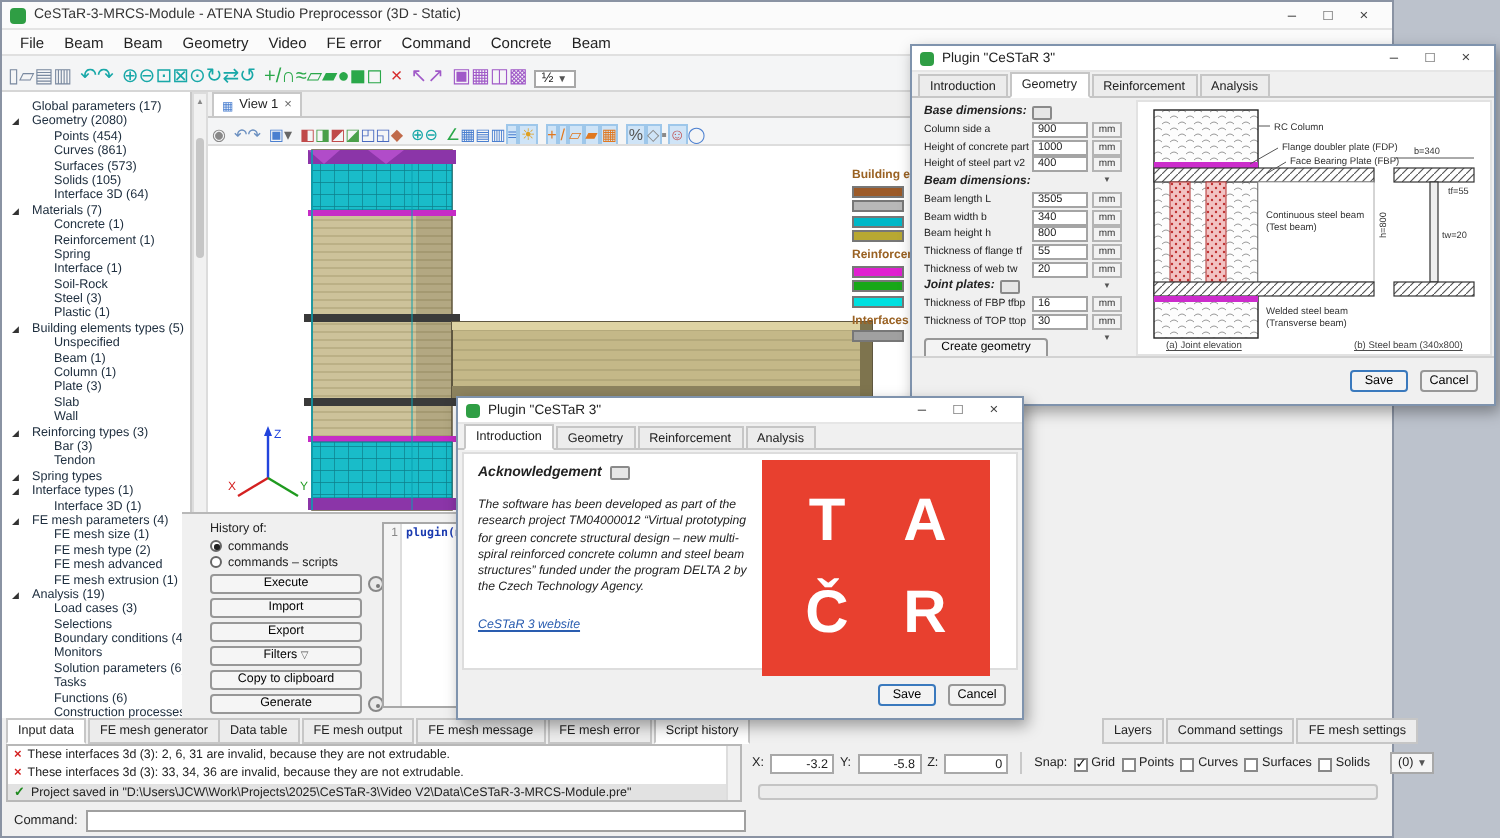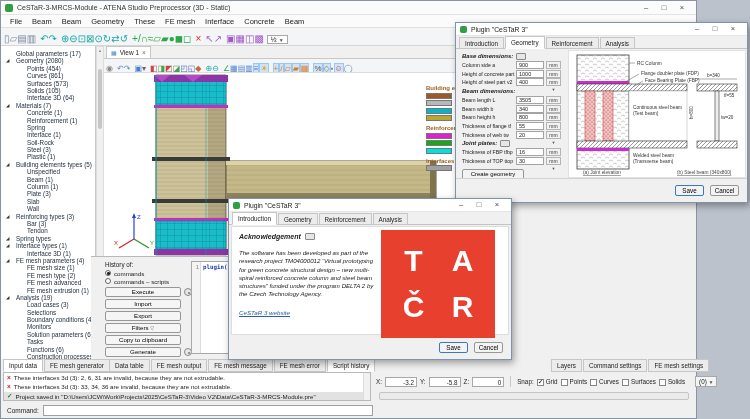--- a/index.html
+++ b/index.html
@@ -132,23 +132,23 @@
       <span class="wbtn wclose"></span>
     </span>
   </div>
 
   <div class="menubar">
 
   <span class="menu-item">File</span>
       <span class="menu-item">Beam</span>
       <span class="menu-item">Beam</span>
       <span class="menu-item">Geometry</span>
-      <span class="menu-item">These</span>
-      <span class="menu-item">FE mesh</span>
-      <span class="menu-item">Interface</span>
+      <span class="menu-item">Video</span>
+      <span class="menu-item">FE error</span>
+      <span class="menu-item">Command</span>
       <span class="menu-item">Concrete</span>
       <span class="menu-item">Beam</span>
     </div>
 
   <div class="toolbar">
 
   <span class="tslot">
       <span class="ti" style="color: rgb(122, 138, 160);">▯</span>
       
       

